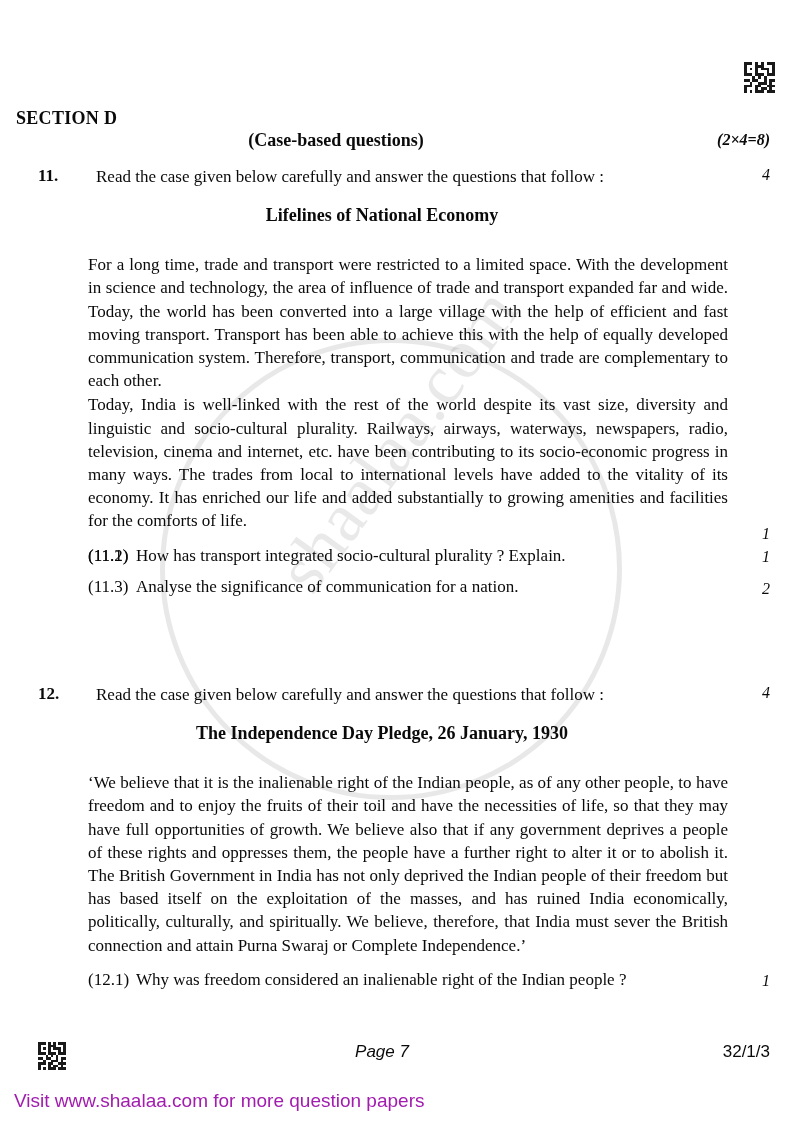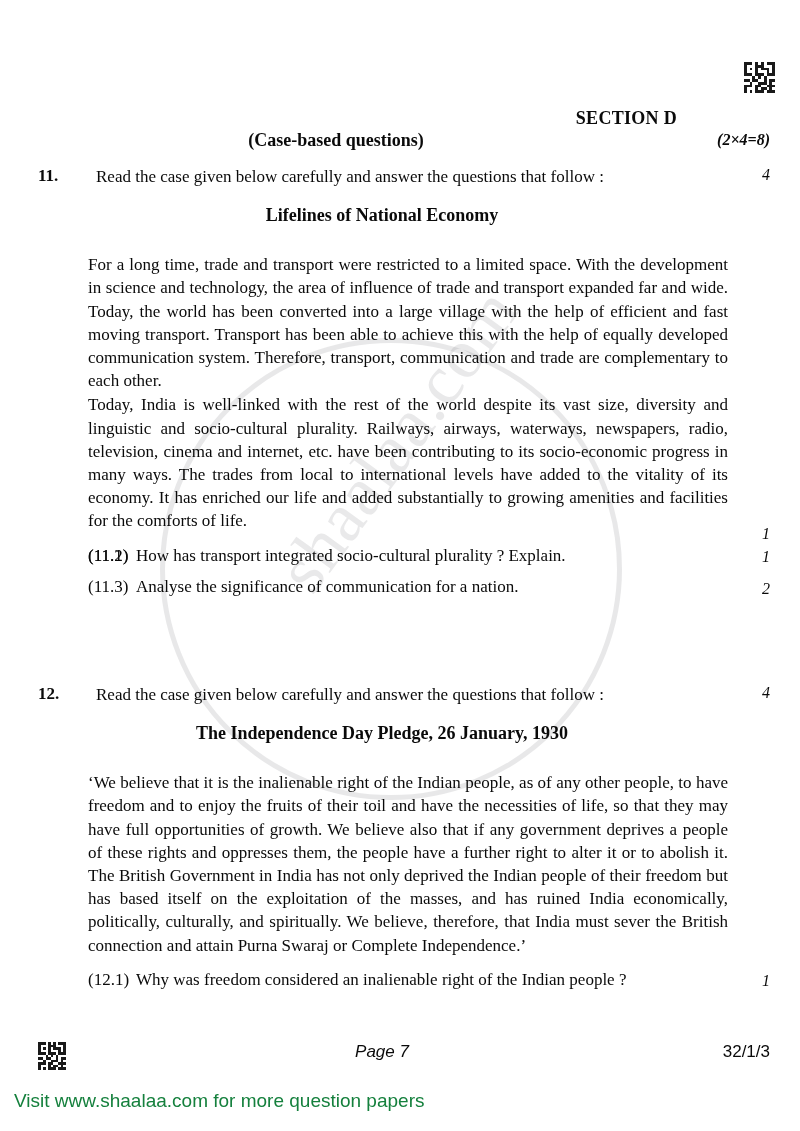--- a/index.html
+++ b/index.html
@@ -73,23 +73,23 @@
   .qr-bottom {
     left: 38px; top: 1042px;
     width: 28px; height: 28px;
     grid-template-columns: repeat(11, 1fr);
     grid-template-rows: repeat(11, 1fr);
   }
 
   
   .section-head {
     position: absolute;
-    left: 5px; top: 108px;
+    left: 16px; top: 108px;
     width: 672px;
-    text-align: right;
+    text-align: left;
     font-weight: bold;
     font-size: 18px;
     letter-spacing: 0.3px;
   }
   .section-sub {
     position: absolute;
     left: 0; top: 130px;
     width: 672px;
     text-align: center;
     font-weight: bold;
@@ -192,21 +192,21 @@
     position: absolute;
     right: 30px; top: 0;
     font-size: 17px;
     font-family: "Liberation Sans", "DejaVu Sans", sans-serif;
   }
   .site-note {
     position: absolute;
     left: 14px; top: 1090px;
     font-family: "Liberation Sans", "DejaVu Sans", sans-serif;
     font-size: 19px;
-    color: #15803d;
+    color: #a21caf;
   }
 </style>
 </head>
 <body>
 
 <div class="page">
 
   <div class="watermark">
     <div class="wm-circle"></div>
     <div class="wm-text">shaalaa.com</div>

